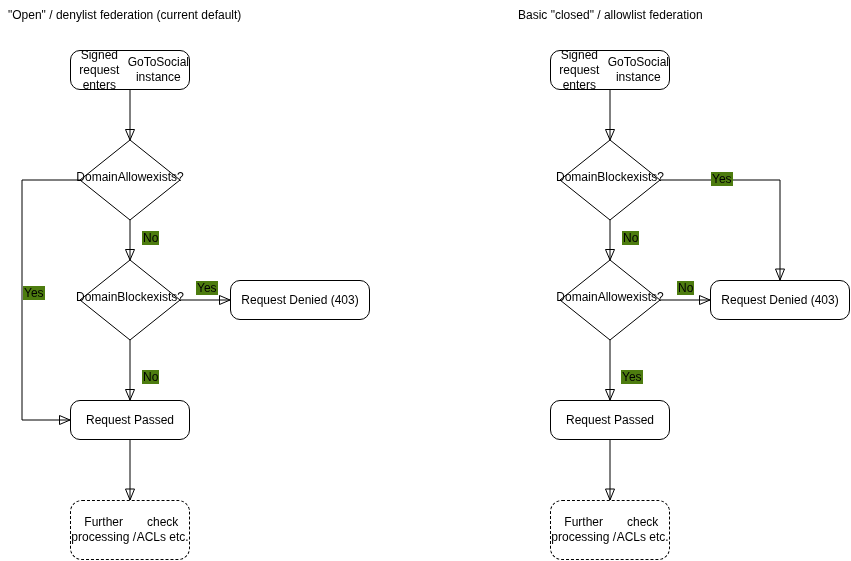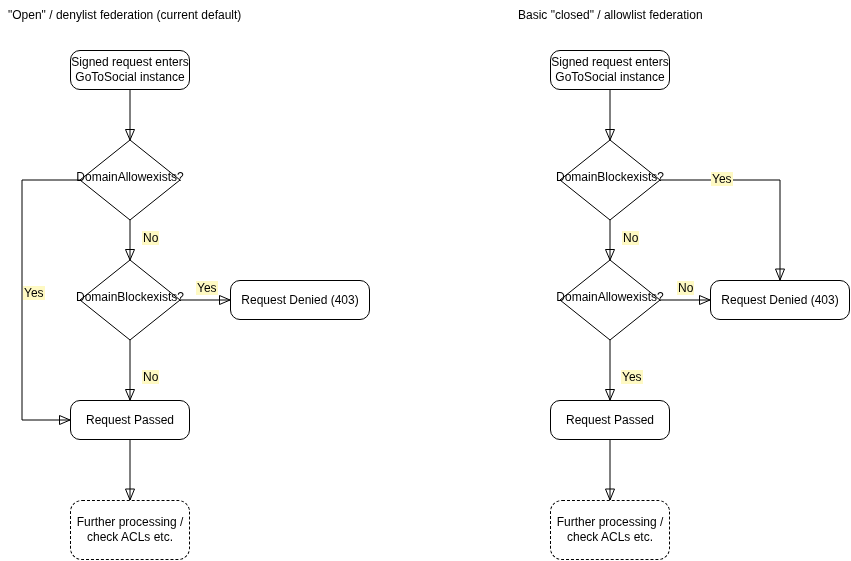--- a/index.html
+++ b/index.html
@@ -21,21 +21,21 @@
     line-height: 14px;
     white-space: nowrap;
   }
   .node {
     position: absolute;
     box-sizing: border-box;
     border: 1px solid #000000;
     border-radius: 10px;
     background: #ffffff;
     display: flex;
-    flex-direction: column;
+    flex-direction: row;
     align-items: center;
     justify-content: center;
     font-size: 12px;
     line-height: 15px;
     text-align: center;
   }
   .node.dashed {
     border-style: dashed;
     border-radius: 12px;
   }
@@ -47,21 +47,21 @@
     justify-content: center;
     font-size: 12px;
     line-height: 15px;
     text-align: center;
     pointer-events: none;
   }
   .elabel {
     position: absolute;
     font-size: 12px;
     line-height: 14px;
-    background: #fef9c3;
+    background: #4d7c0f;
     padding: 0 1px;
     white-space: nowrap;
   }
 </style>
 </head>
 <body>
 
 <div class="canvas">
 
   <svg class="wires" width="851" height="561">

